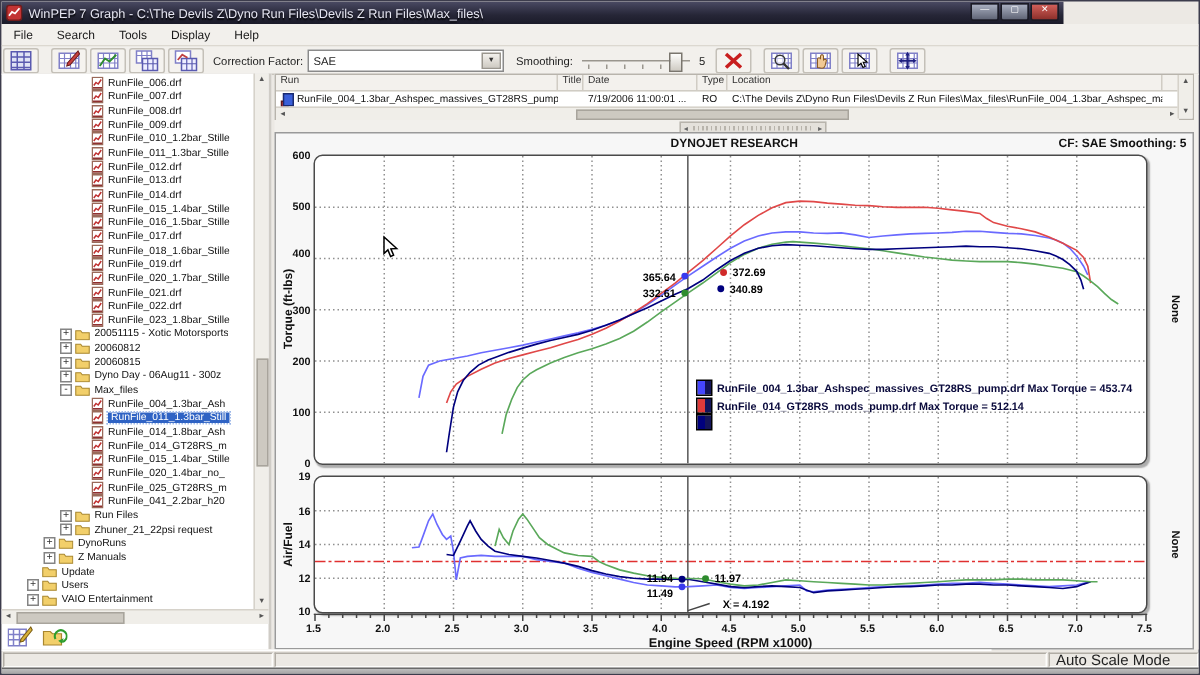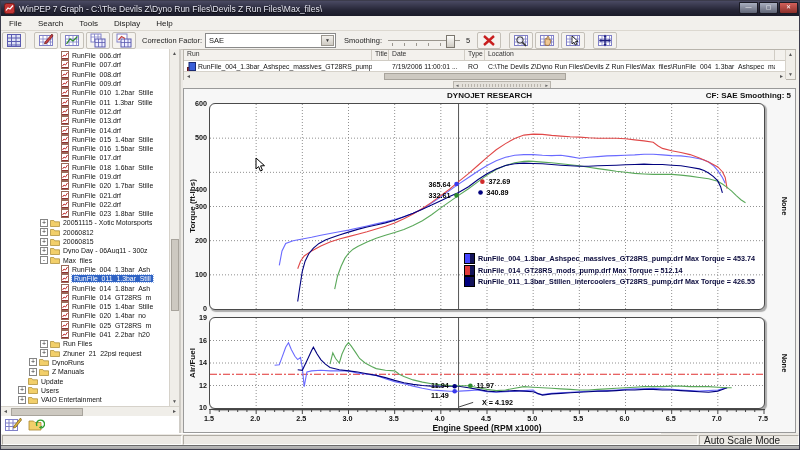--- a/index.html
+++ b/index.html
@@ -1,20 +1,20 @@
 <!DOCTYPE html>
 <html><head>
 <meta charset="utf-8">
 <style>
   html,body{margin:0;padding:0;background:#777;}
   #app{position:relative;width:800px;height:450px;box-sizing:border-box;border:1px solid #3c3c4c;
        font-family:"Liberation Sans",sans-serif;background:#ece9e4;overflow:hidden;}
   .abs{position:absolute;}
   
-  #titlebar{left:0;top:0;width:800px;height:15px;background:linear-gradient(#4a4a63,#262637 60%,#1b1b29);
+  #titlebar{left:0;top:0;width:708px;height:15px;background:linear-gradient(#4a4a63,#262637 60%,#1b1b29);
             color:#e6e6f2;font-size:8.5px;display:flex;align-items:center;}
   #title-text{margin-left:4px;white-space:nowrap;text-shadow:0 1px 1px #000;}
   #winbtns{position:absolute;right:3px;top:1px;display:flex;gap:1px;}
   .winbtn{width:17px;height:10px;border-radius:0 0 2px 2px;border:1px solid #1a1a24;
           background:linear-gradient(#a9afc0,#5f6475);color:#fff;font-size:6px;line-height:9px;text-align:center;}
   .winbtn.close{background:linear-gradient(#d2605a,#8c2f2a);}
   
   #menubar{left:0;top:15px;width:800px;height:14px;background:#f2f0ec;border-bottom:1px solid #dcd8d0;
            display:flex;align-items:center;font-size:8px;color:#1a1a1a;}
   .menu-item{padding:0 8px;height:100%;display:flex;align-items:center;}
@@ -679,21 +679,21 @@
       <div class="vlabel" style="left:8px;top:117px">Torque (ft-lbs)</div>
       <div class="vlabel" style="left:8px;top:274px">Air/Fuel</div>
       <div class="vlabel-r" style="left:600px;top:117px">None</div>
       <div class="vlabel-r" style="left:600px;top:274px">None</div>
 
       <div id="torque-yl">
           <div class="ytick" style="position: absolute; left: 1px; top: 215px;">0</div>
           <div class="ytick" style="position: absolute; left: 1px; top: 180.833px;">100</div>
           <div class="ytick" style="position: absolute; left: 1px; top: 146.667px;">200</div>
           <div class="ytick" style="position: absolute; left: 1px; top: 112.5px;">300</div>
-          <div class="ytick" style="position: absolute; left: 1px; top: 96px;">400</div>
+          <div class="ytick" style="position: absolute; left: 1px; top: 75px;">400</div>
           <div class="ytick" style="position: absolute; left: 1px; top: 44.1667px;">500</div>
           <div class="ytick" style="position: absolute; left: 1px; top: 10px;">600</div>
         </div>
       <div id="af-yl">
           <div class="ytick" style="position: absolute; left: 1px; top: 314px;">10</div>
           <div class="ytick" style="position: absolute; left: 1px; top: 291.5px;">12</div>
           <div class="ytick" style="position: absolute; left: 1px; top: 269px;">14</div>
           <div class="ytick" style="position: absolute; left: 1px; top: 246.5px;">16</div>
           <div class="ytick" style="position: absolute; left: 1px; top: 224px;">19</div>
         </div>
@@ -731,21 +731,20 @@
               <div class="lg-row">
                 <span class="lg-sw" style="background: linear-gradient(90deg, rgb(70, 70, 255) 0px, rgb(70, 70, 255) 55%, rgb(20, 20, 90) 55%, rgb(20, 20, 90) 100%);"></span>
                 <span class="lg-txt">RunFile_004_1.3bar_Ashspec_massives_GT28RS_pump.drf Max Torque = 453.74</span>
               </div>
               <div class="lg-row">
                 <span class="lg-sw" style="background: linear-gradient(90deg, rgb(224, 58, 58) 0px, rgb(224, 58, 58) 55%, rgb(20, 20, 90) 55%, rgb(20, 20, 90) 100%);"></span>
                 <span class="lg-txt">RunFile_014_GT28RS_mods_pump.drf Max Torque = 512.14</span>
               </div>
               <div class="lg-row">
                 <span class="lg-sw" style="background: linear-gradient(90deg, rgb(0, 0, 126) 0px, rgb(0, 0, 126) 55%, rgb(20, 20, 90) 55%, rgb(20, 20, 90) 100%);"></span>
-                <span class="lg-txt">RunFile_011_1.3bar_Stillen_intercoolers_GT28RS_pump.drf Max Torque = 426.55</span>
               </div>
             </div>
         <div class="mk-label" style="top: 75.573px; right: 313.47px;">365.64</div>
             <div class="mk-label" style="top: 73.1642px; left: 278.383px;">372.69</div>
             <div class="mk-label" style="top: 86.8582px; right: 313.47px;">332.61</div>
             <div class="mk-label" style="top: 84.0293px; left: 276.537px;">340.89</div>
           </div>
       </div>
 
       <div id="plot-af">

